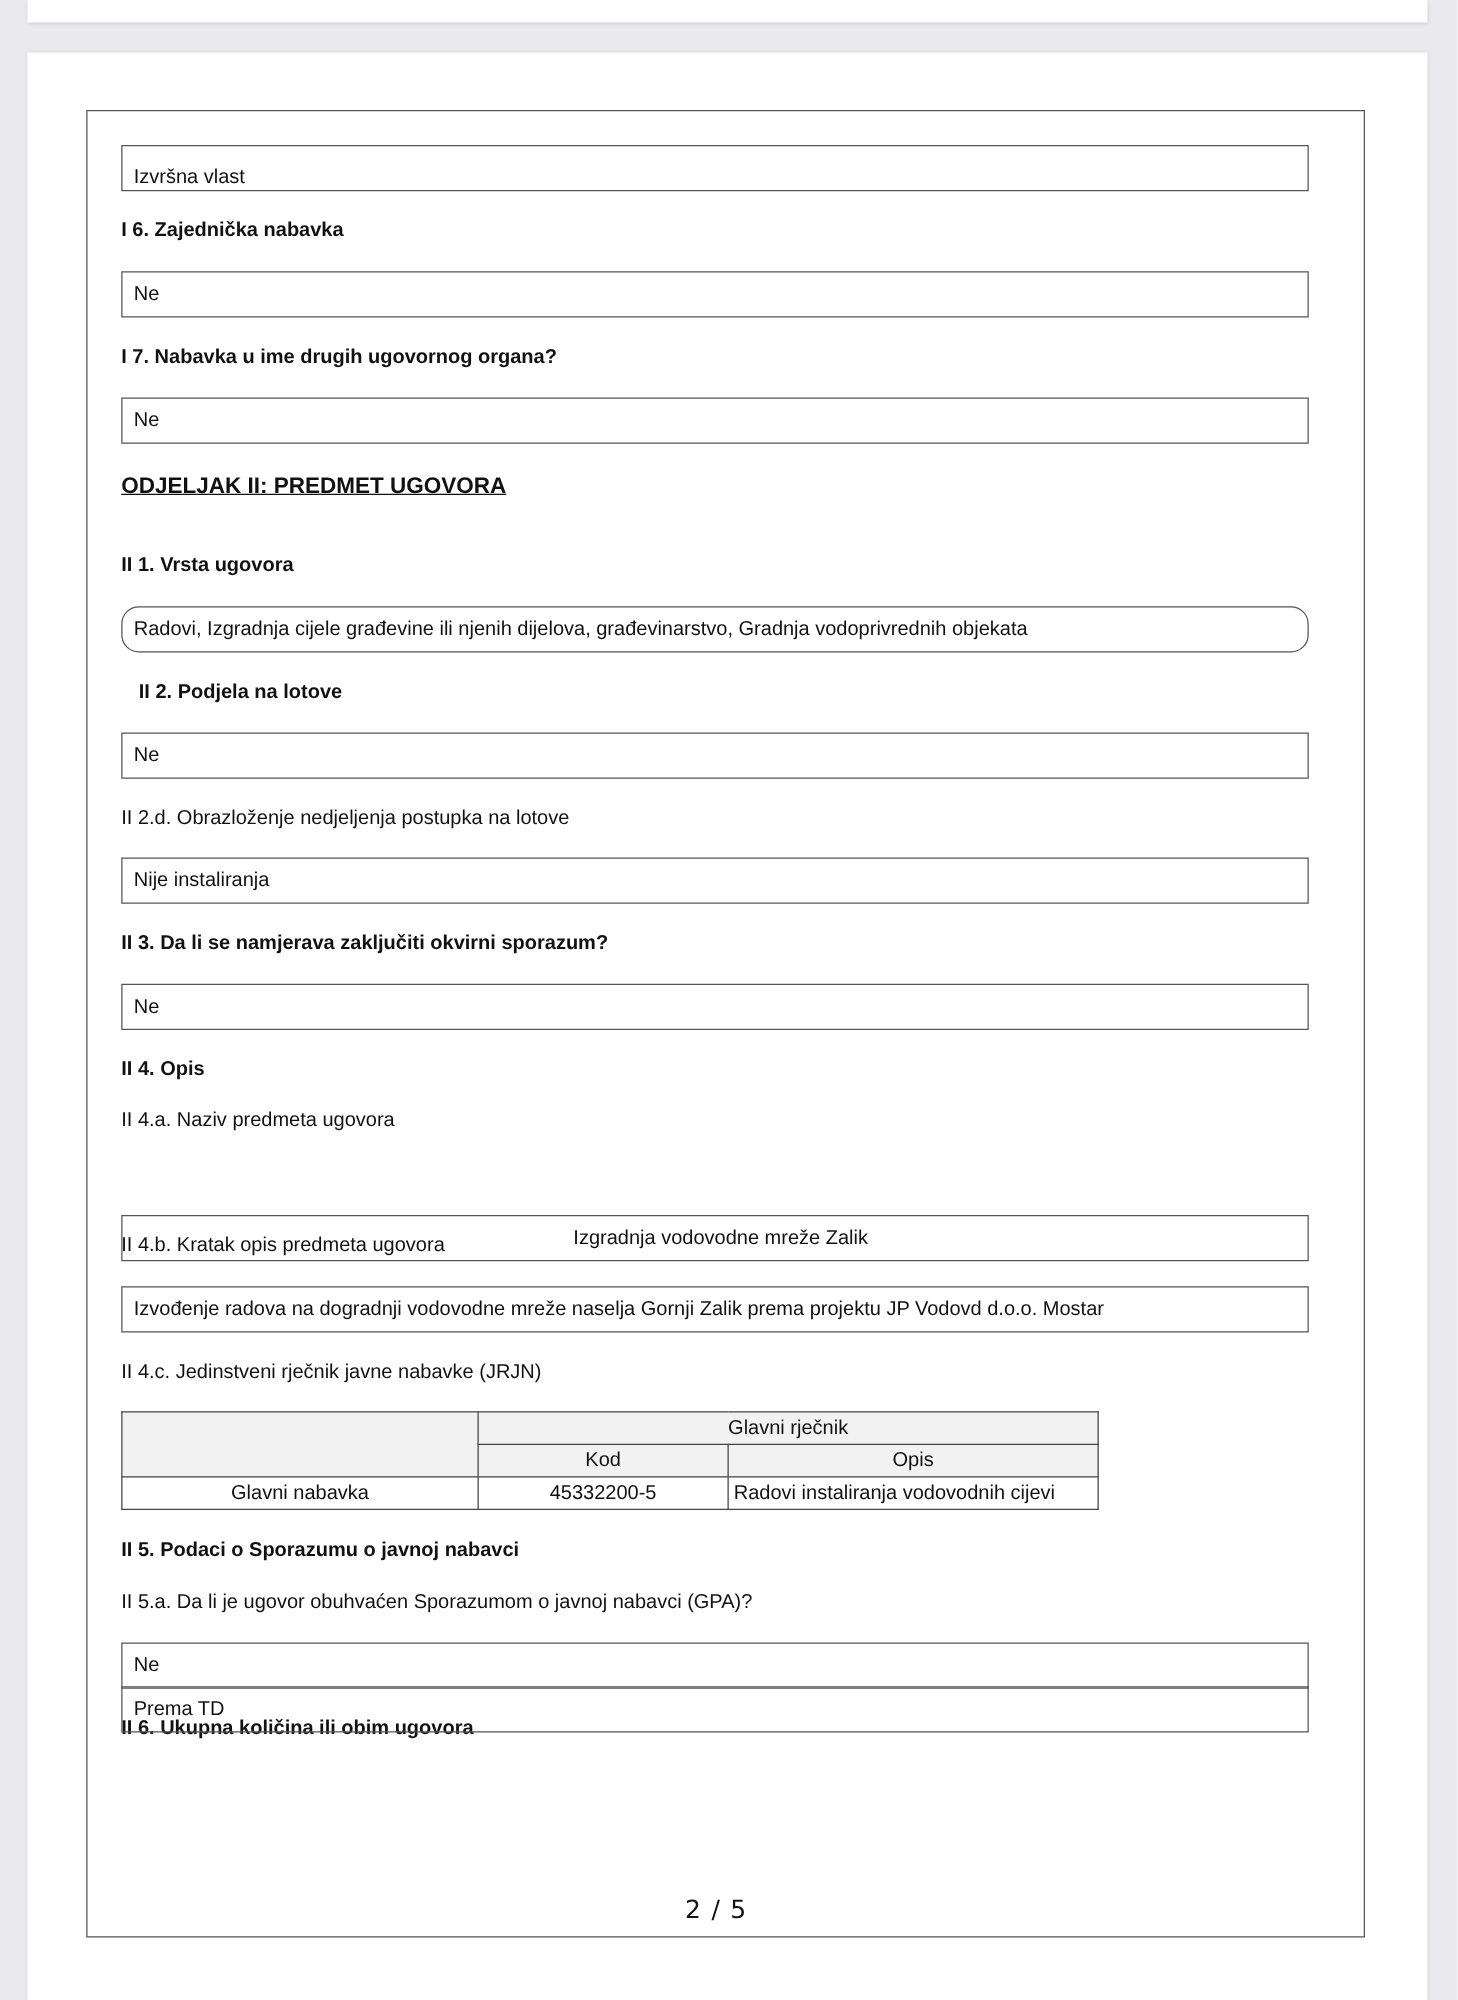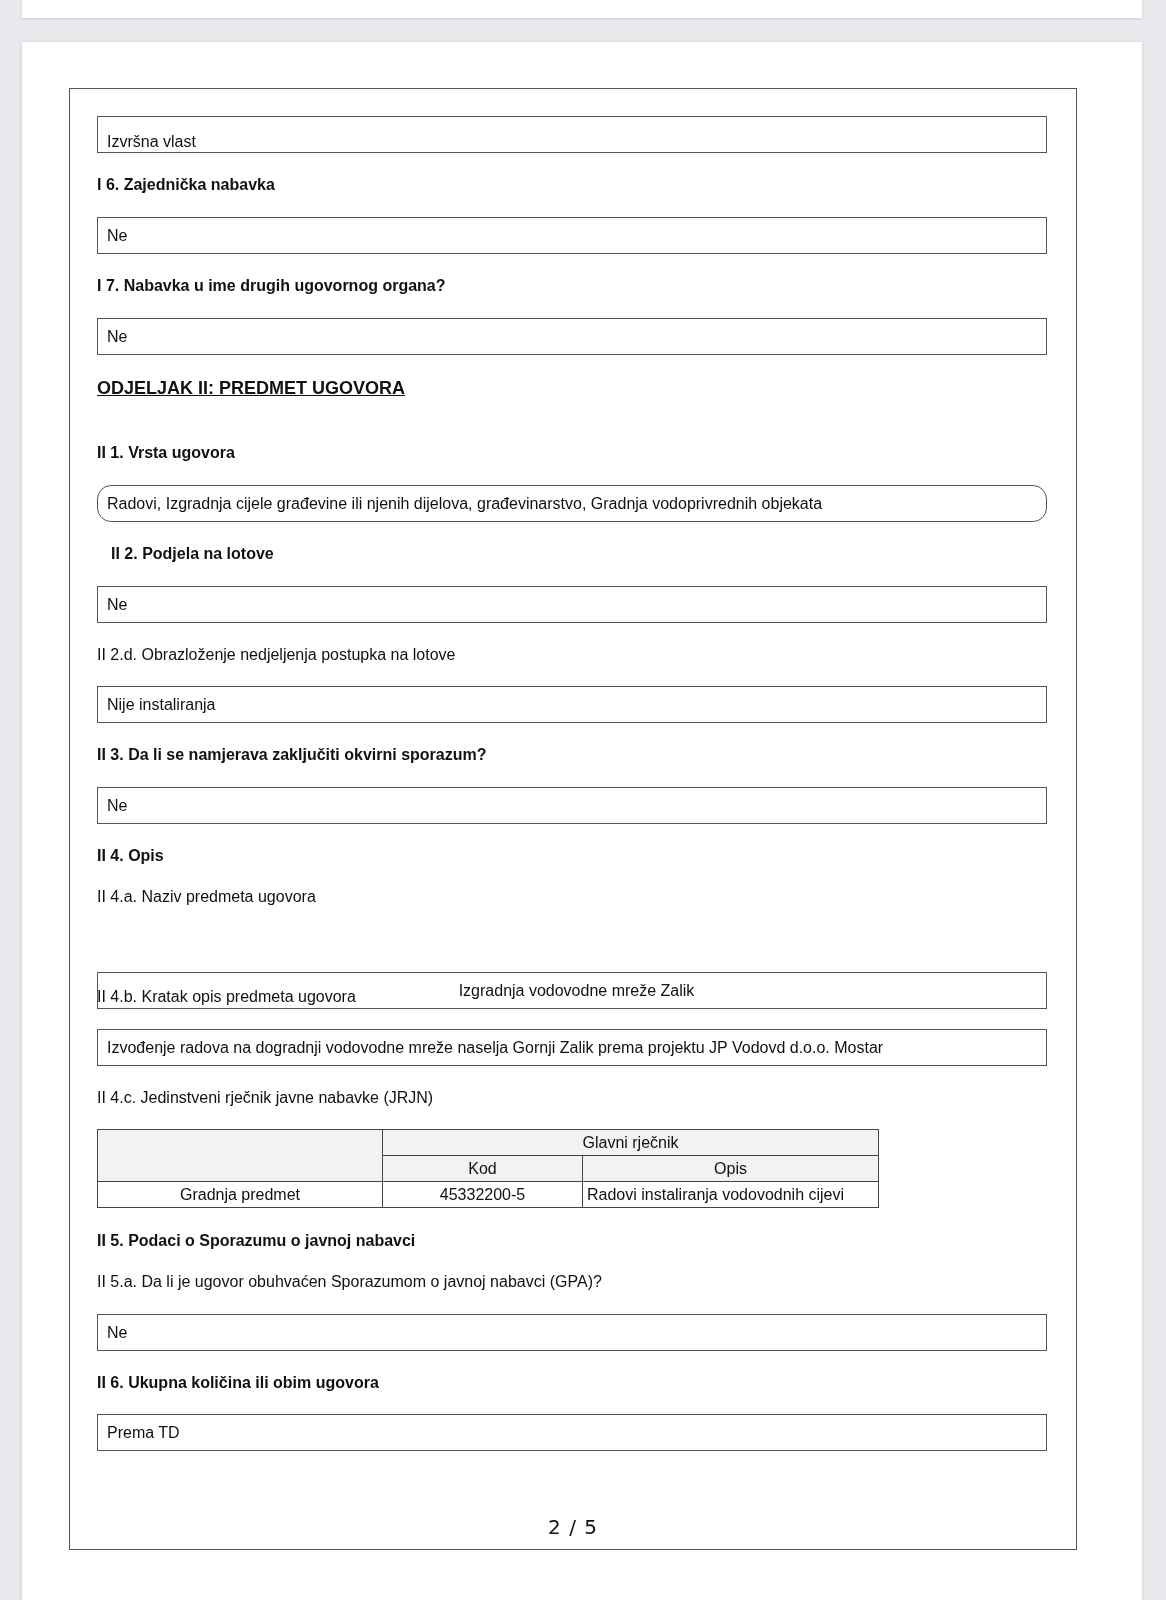--- a/index.html
+++ b/index.html
@@ -14,20 +14,21 @@
     position: absolute; left: 22px; top: 0; width: 1120px; height: 18px;
     background: #fff; box-shadow: 0 1px 3px rgba(0,0,0,0.12);
   }
   .page {
     position: absolute; left: 22px; top: 42px; width: 1120px; height: 1570px;
     background: #fff; box-shadow: 0 0 4px rgba(0,0,0,0.12);
   }
   .frame {
     position: absolute; left: 47px; top: 46px; width: 1006px; height: 1460px;
     border: 1.5px solid #555;
+    padding-left: 15px;
   }
   .content { position: absolute; left: 27px; top: 0; width: 952px; }
   .abs { position: absolute; left: 0; }
   .box {
     position: absolute; left: 0; width: 948px; height: 35px;
     border: 1.5px solid #555; box-sizing: content-box;
     font-size: 16px; line-height: 35px; padding-left: 9px; width: 939px;
   }
   .box.low { line-height: 50px; height: 35px; overflow: hidden; }
   .label-bold { font-weight: bold; font-size: 16px; }
@@ -92,31 +93,31 @@
         <tbody>
             <tr>
           <td class="hdr" rowspan="2" style="width:276px;"></td>
           <td class="hdr" colspan="2">Glavni rječnik</td>
         </tr>
         <tr>
           <td class="hdr" style="width:191px;">Kod</td>
           <td class="hdr">Opis</td>
         </tr>
         <tr>
-          <td>Gradnja predmet</td>
+          <td>Glavni nabavka</td>
           <td>45332200-5</td>
           <td class="left">Radovi instaliranja vodovodnih cijevi</td>
         </tr>
       </tbody>
         </table>
 
       <div class="abs label-bold" style="top:1143px;">II 5. Podaci o Sporazumu o javnoj nabavci</div>
 
       <div class="abs label" style="top:1184px;">II 5.a. Da li je ugovor obuhvaćen Sporazumom o javnoj nabavci (GPA)?</div>
       <div class="box" style="top:1225px;">Ne</div>
 
       <div class="abs label-bold" style="top:1285px;">II 6. Ukupna količina ili obim ugovora</div>
-      <div class="box" style="top:1325px;">Prema TD</div>
+      <div class="box" style="top:1260px;">Prema TD</div>
 
     </div>
     <div class="page-num">2 / 5</div>
   </div>
 </div>
 
 </body></html>

